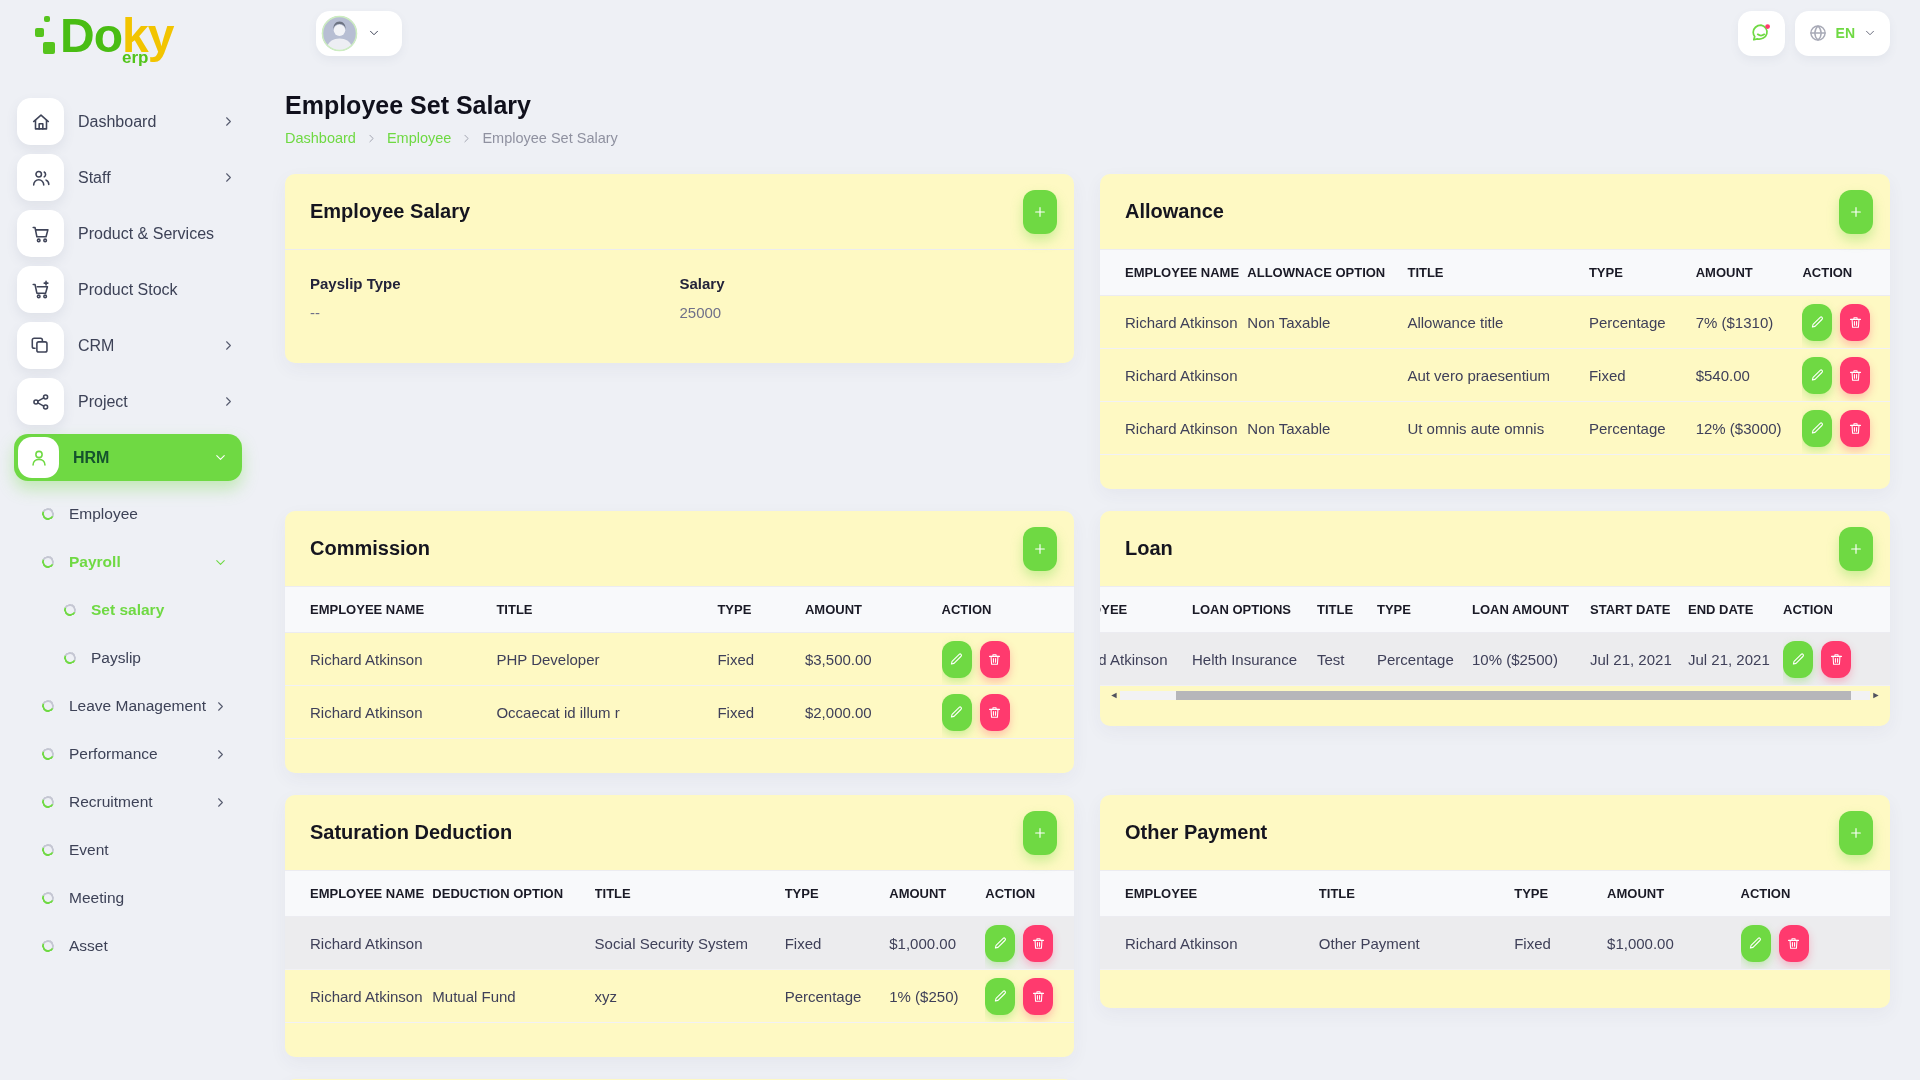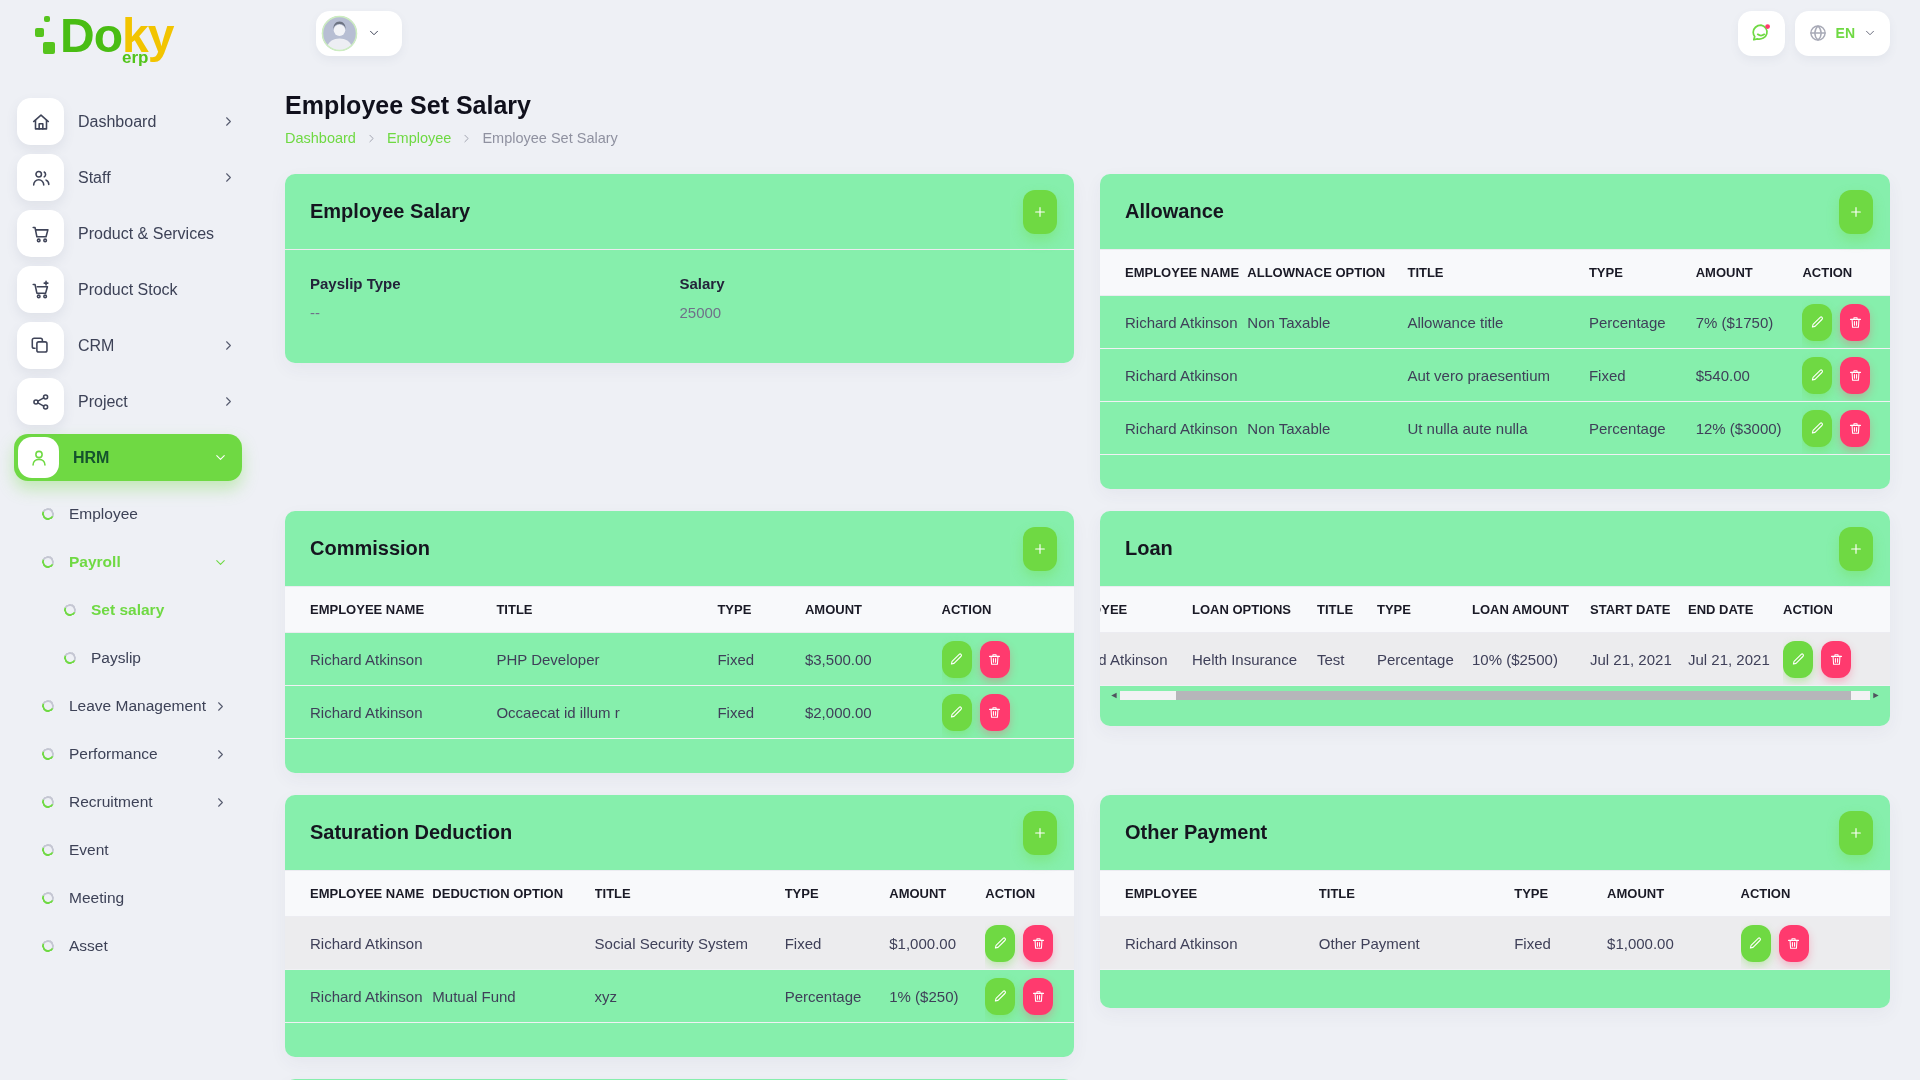--- a/index.html
+++ b/index.html
@@ -60,21 +60,21 @@
   .lang-pill .caret svg{width:14px;height:14px}
 
   .page-title{font-size:25px;line-height:31px;font-weight:700;color:#10101c;margin:34px 0 0}
   .breadcrumb{display:flex;align-items:center;gap:9px;margin-top:9px;font-size:14.5px}
   .bc-link{color:var(--accent);text-decoration:none;cursor:pointer}
   .bc-current{color:#8f91a0}
   .bc-sep{color:#9b9daa;display:flex}
   .bc-sep svg{width:13px;height:13px}
 
   .grid{display:grid;grid-template-columns:789px 790px;column-gap:26px;row-gap:22px;margin-top:28px;align-items:start}
-  .card{background:#86efac;border-radius:10px;box-shadow:0 6px 18px rgba(50,60,90,.05)}
+  .card{background:#fef9c3;border-radius:10px;box-shadow:0 6px 18px rgba(50,60,90,.05)}
   .card-head{display:flex;align-items:center;justify-content:space-between;height:75px;
              padding:0 17px 0 25px;box-sizing:border-box}
   .card-title{font-size:20px;font-weight:700;color:#15151f;margin:0}
   .add-btn{width:34px;height:44px;border-radius:12px;background:var(--accent);border:none;color:#fff;
            display:flex;align-items:center;justify-content:center;cursor:pointer;
            box-shadow:0 6px 12px rgba(111,217,67,.35)}
   .add-btn svg{width:16px;height:16px}
   .divider{border-top:1px solid #ececf0}
   .salary-body{display:flex;padding:25px 25px 42px}
   .field{width:50%}
@@ -396,21 +396,21 @@
               <th>AMOUNT</th>
               <th>ACTION</th>
             </tr>
           </thead>
           <tbody>
             <tr>
               <td>Richard Atkinson</td>
               <td>Non Taxable</td>
               <td>Allowance title</td>
               <td>Percentage</td>
-              <td>7% ($1750)</td>
+              <td>7% ($1310)</td>
               <td class="act-cell"><button class="act edit">
                   <svg viewBox="0 0 24 24" fill="none" stroke="currentColor" stroke-width="1.7" stroke-linecap="round" stroke-linejoin="round">
                     <path d="M16.3 3.7a2.2 2.2 0 0 1 3.1 3.1L8 18.2l-4.2 1.1L4.9 15 16.3 3.7z"></path>
                   </svg>
                 </button><button class="act del">
                   <svg viewBox="0 0 24 24" fill="none" stroke="currentColor" stroke-width="1.7" stroke-linecap="round" stroke-linejoin="round">
                     <path d="M4 7h16"></path>
                     <path d="M9.5 7V4.5h5V7"></path>
                     <path d="M6.5 7l.8 12.5h9.4L17.5 7"></path>
                     <path d="M10.3 10.5v6M13.7 10.5v6"></path>
@@ -432,21 +432,21 @@
                     <path d="M4 7h16"></path>
                     <path d="M9.5 7V4.5h5V7"></path>
                     <path d="M6.5 7l.8 12.5h9.4L17.5 7"></path>
                     <path d="M10.3 10.5v6M13.7 10.5v6"></path>
                   </svg>
                 </button></td>
             </tr>
             <tr>
               <td>Richard Atkinson</td>
               <td>Non Taxable</td>
-              <td>Ut nulla aute nulla</td>
+              <td>Ut omnis aute omnis</td>
               <td>Percentage</td>
               <td>12% ($3000)</td>
               <td class="act-cell"><button class="act edit">
                   <svg viewBox="0 0 24 24" fill="none" stroke="currentColor" stroke-width="1.7" stroke-linecap="round" stroke-linejoin="round">
                     <path d="M16.3 3.7a2.2 2.2 0 0 1 3.1 3.1L8 18.2l-4.2 1.1L4.9 15 16.3 3.7z"></path>
                   </svg>
                 </button><button class="act del">
                   <svg viewBox="0 0 24 24" fill="none" stroke="currentColor" stroke-width="1.7" stroke-linecap="round" stroke-linejoin="round">
                     <path d="M4 7h16"></path>
                     <path d="M9.5 7V4.5h5V7"></path>

